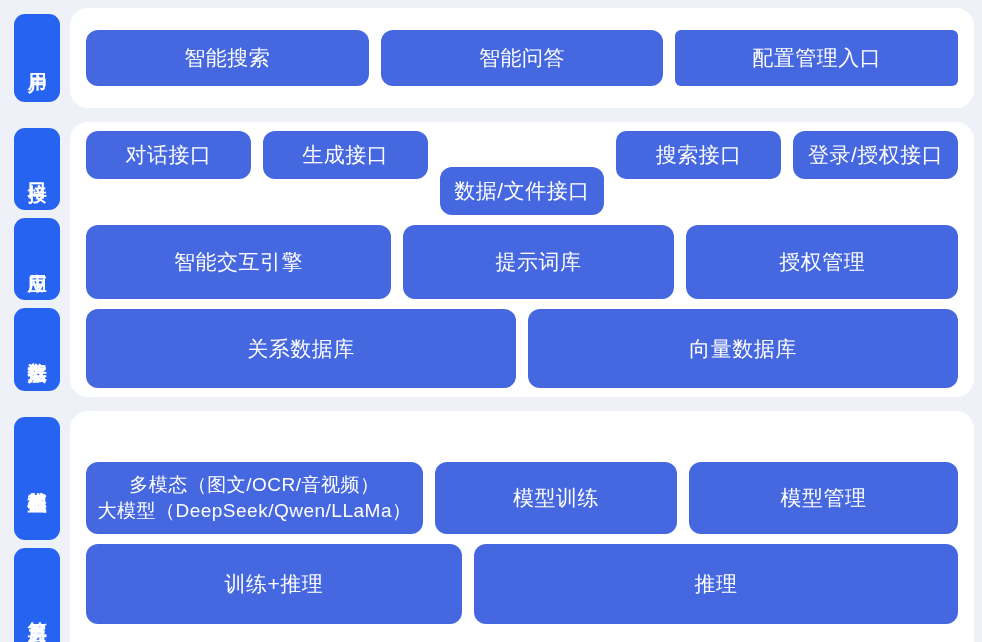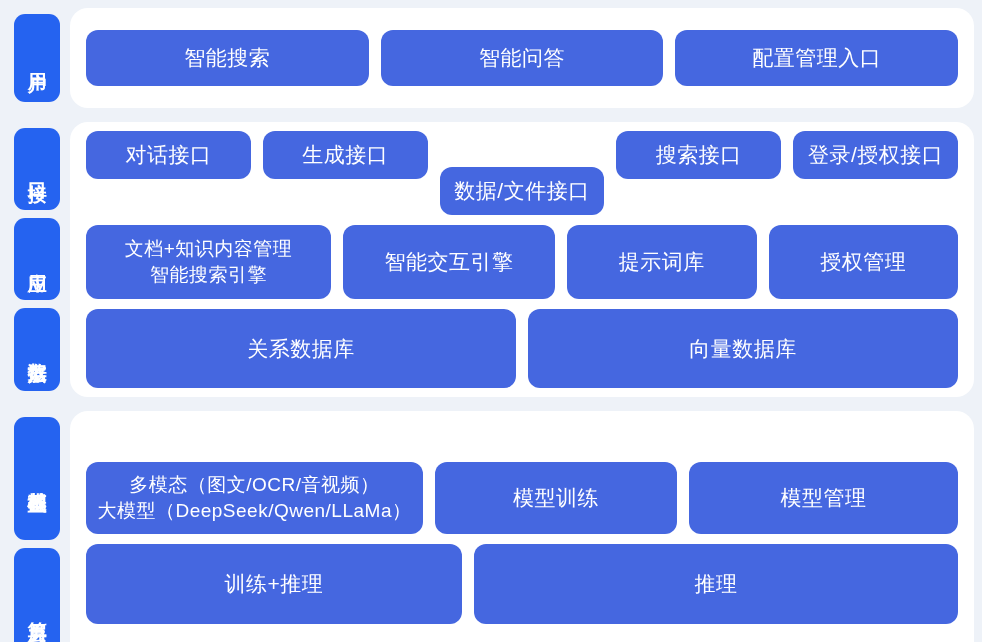--- a/index.html
+++ b/index.html
@@ -127,41 +127,39 @@
 
 <div id="diagram">
     <div class="section sec-user">
       <div class="rail">
         <div class="rail-badge">用户</div>
       </div>
       <div class="panel">
         <div class="row row-user">
           <div class="card" style="flex: 1 1 0px;">智能搜索</div>
           <div class="card" style="flex: 1 1 0px;">智能问答</div>
-          <div class="card" style="flex: 1 1 0px;">配置管理入口</div>
+          <div class="card" style="flex: 1 1 0px; border-radius: 6px;">配置管理入口</div>
         </div>
       </div>
     </div>
     <div class="section sec-mid">
       <div class="rail">
         <div class="rail-badge">接口</div>
         <div class="rail-badge">应用</div>
         <div class="rail-badge">数据层</div>
       </div>
       <div class="panel">
         <div class="row row-api">
           <div class="card" style="flex: 1 1 0px;">对话接口</div>
           <div class="card" style="flex: 1 1 0px;">生成接口</div>
           <div class="card" style="flex: 1 1 0px; margin-top: 36px;">数据/文件接口</div>
-          <div class="card" style="flex: 1 1 0px;">搜索接口</div>
+          <div class="card" style="flex: 1 1 0px; border-radius: 10px;">搜索接口</div>
           <div class="card" style="flex: 1 1 0px;">登录/授权接口</div>
         </div>
         <div class="row row-app">
-          <div class="card multiline" style="flex: 1.32 1 0px;">文档+知识内容管理
-智能搜索引擎</div>
           <div class="card" style="flex: 1.13 1 0px;">智能交互引擎</div>
           <div class="card" style="flex: 1 1 0px;">提示词库</div>
           <div class="card" style="flex: 1 1 0px;">授权管理</div>
         </div>
         <div class="row row-data">
           <div class="card" style="flex: 1 1 0px;">关系数据库</div>
           <div class="card" style="flex: 1 1 0px;">向量数据库</div>
         </div>
       </div>
     </div>

